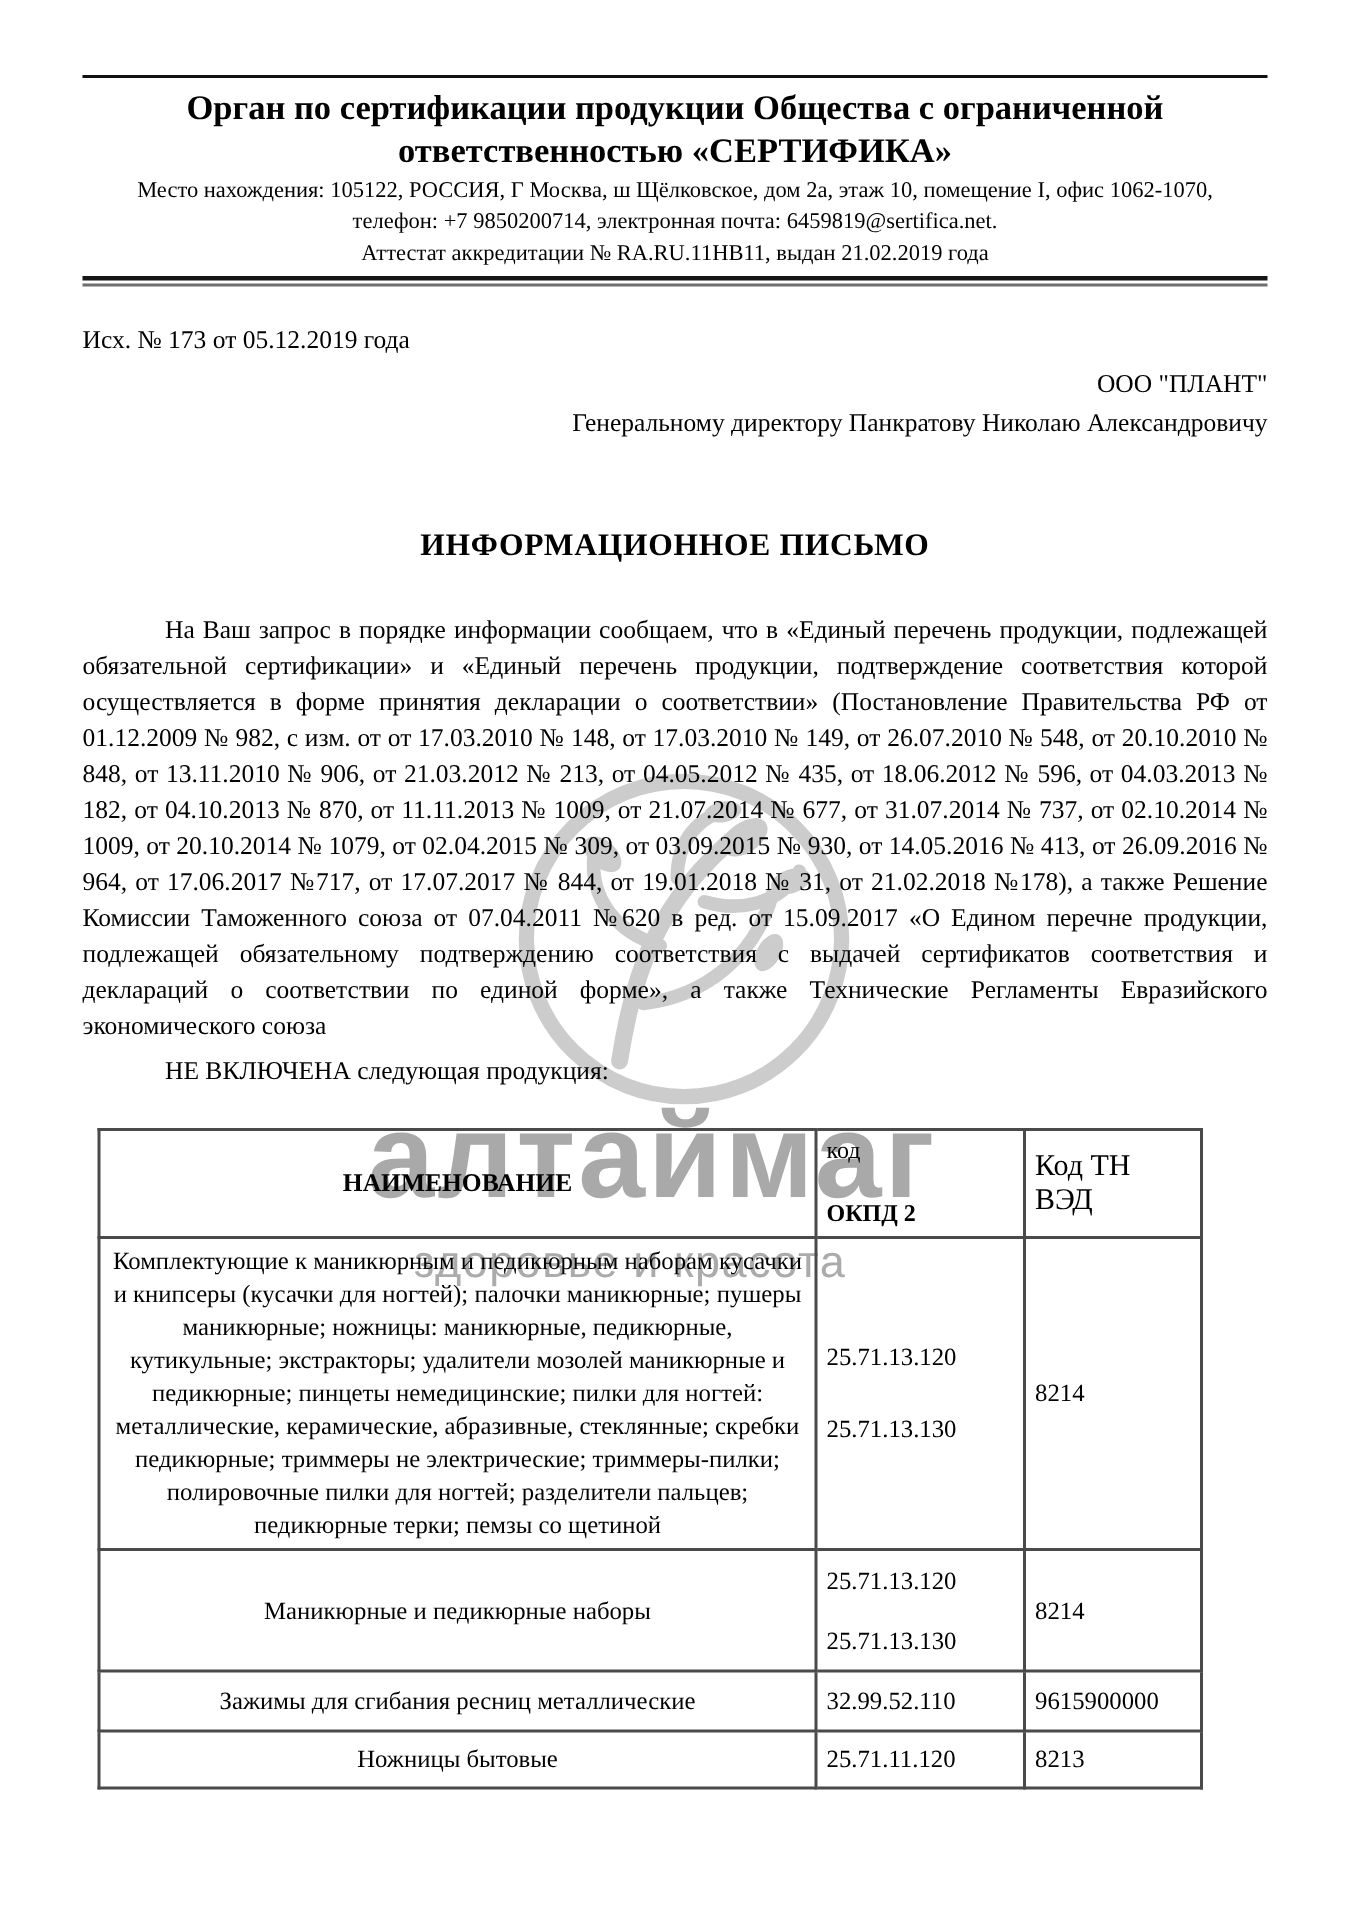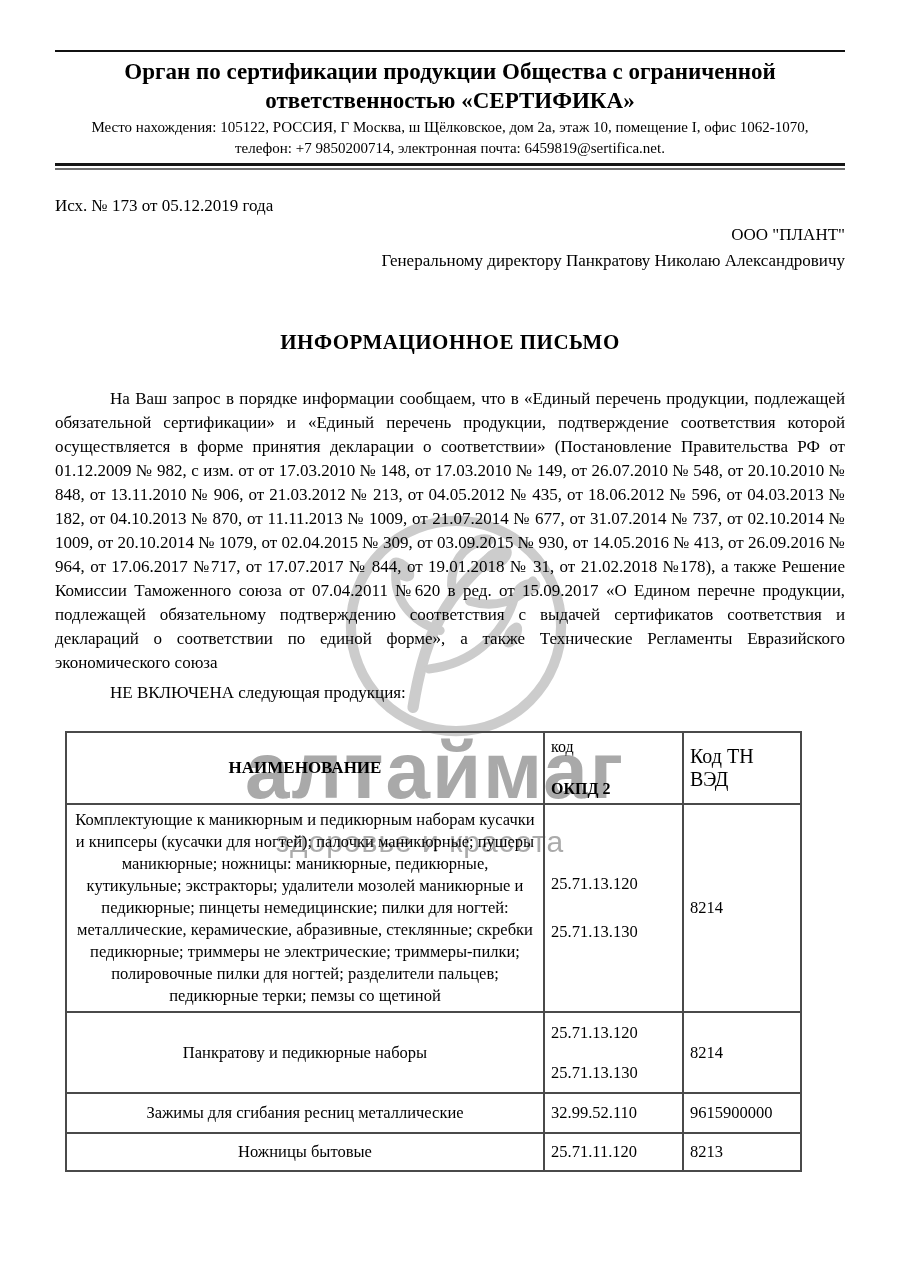--- a/index.html
+++ b/index.html
@@ -102,20 +102,21 @@
 
     <div class="top-rule"></div>
 
     <div class="org-title">
       <div>Орган по сертификации продукции Общества с ограниченной</div>
       <div>ответственностью «СЕРТИФИКА»</div>
     </div>
 
     <div class="hdr-line">Место нахождения: 105122, РОССИЯ, Г Москва, ш Щёлковское, дом 2а, этаж 10, помещение I, офис 1062-1070,</div>
     <div class="hdr-line">телефон: +7 9850200714, электронная почта: 6459819@sertifica.net.</div>
+    <div class="hdr-line">Аттестат аккредитации № RA.RU.11НВ11, выдан 21.02.2019 года</div>
 
     <div class="double-rule"></div>
 
     <div class="ref-line">Исх. № 173 от 05.12.2019 года</div>
 
     <div class="recipient">
       <div>ООО "ПЛАНТ"</div>
       <div>Генеральному директору Панкратову Николаю Александровичу</div>
     </div>
 
@@ -144,21 +145,21 @@
       <tbody>
           <tr>
             <td class="name-cell">Комплектующие к маникюрным и педикюрным наборам кусачки и книпсеры (кусачки для ногтей); палочки маникюрные; пушеры маникюрные; ножницы: маникюрные, педикюрные, кутикульные; экстракторы; удалители мозолей маникюрные и педикюрные; пинцеты немедицинские; пилки для ногтей: металлические, керамические, абразивные, стеклянные; скребки педикюрные; триммеры не электрические; триммеры-пилки; полировочные пилки для ногтей; разделители пальцев; педикюрные терки; пемзы со щетиной</td>
             <td class="code-cell">
               <div class="code-line">25.71.13.120</div>
               <div class="code-line">25.71.13.130</div>
             </td>
             <td class="tnved-cell">8214</td>
           </tr>
           <tr>
-            <td class="name-cell">Панкратову и педикюрные наборы</td>
+            <td class="name-cell">Маникюрные и педикюрные наборы</td>
             <td class="code-cell">
               <div class="code-line">25.71.13.120</div>
               <div class="code-line">25.71.13.130</div>
             </td>
             <td class="tnved-cell">8214</td>
           </tr>
           <tr>
             <td class="name-cell">Зажимы для сгибания ресниц металлические</td>
             <td class="code-cell">
               <div class="code-line">32.99.52.110</div>

